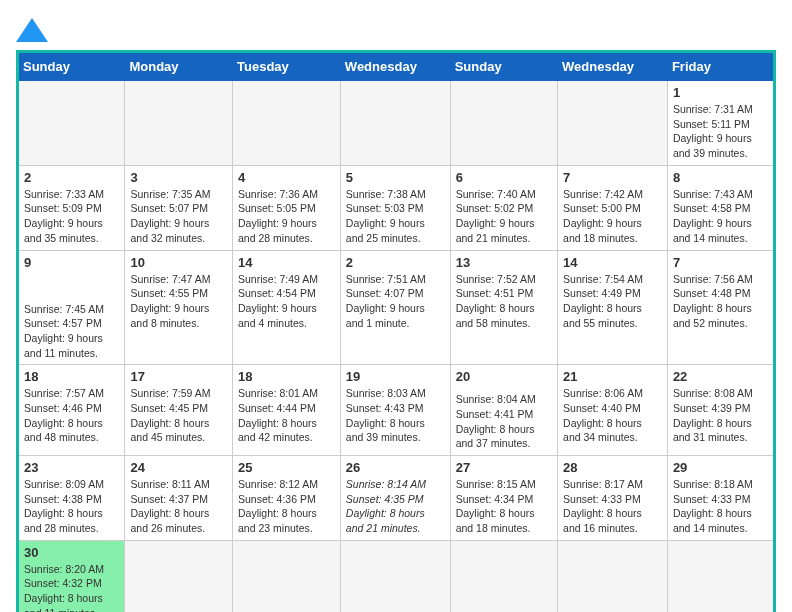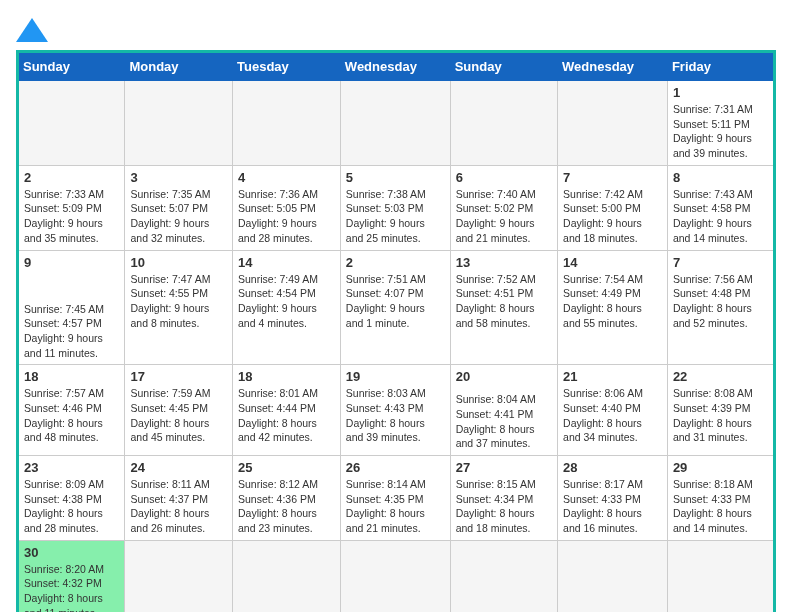--- a/index.html
+++ b/index.html
@@ -267,21 +267,21 @@
 Daylight: 8 hours and 26 minutes.</div>
         </td>
         <td>
           <span class="day-number">25</span>
           <div class="day-info" style="white-space: pre-line;">Sunrise: 8:12 AM
 Sunset: 4:36 PM
 Daylight: 8 hours and 23 minutes.</div>
         </td>
         <td>
           <span class="day-number">26</span>
-          <div class="day-info" style="white-space: pre-line;">Sunrise: 8:14 AM
+          <div class="day-info" style="white-space: pre-line; font-style: italic;">Sunrise: 8:14 AM
 Sunset: 4:35 PM
 Daylight: 8 hours and 21 minutes.</div>
         </td>
         <td>
           <span class="day-number">27</span>
           <div class="day-info" style="white-space: pre-line;">Sunrise: 8:15 AM
 Sunset: 4:34 PM
 Daylight: 8 hours and 18 minutes.</div>
         </td>
         <td>

